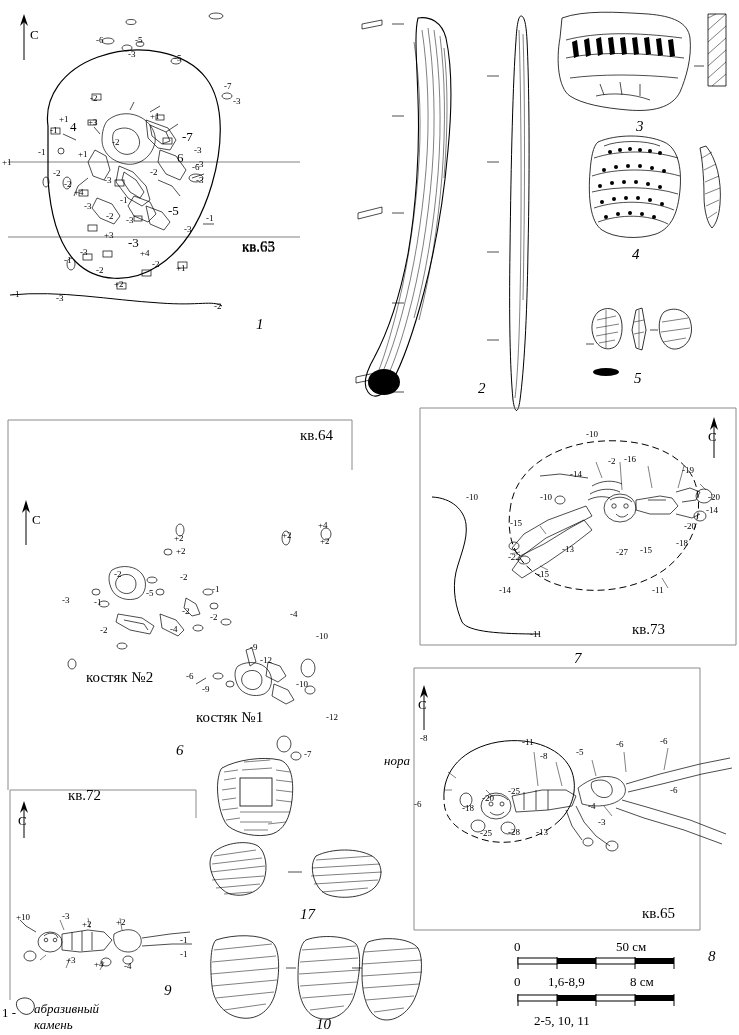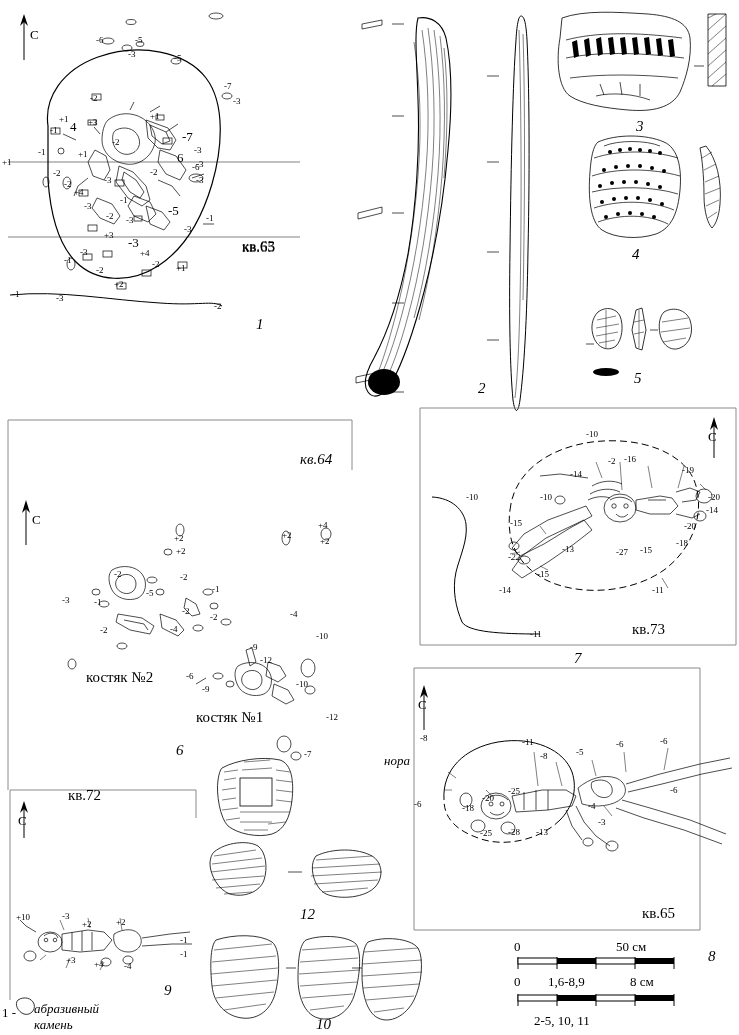--- a/index.html
+++ b/index.html
@@ -633,21 +633,21 @@
   <div class="lbl big" style="left:242px; top:214px;margin-top:25px;">кв.63</div>
   <div class="lbl big" style="left:242px; top:240px;">кв.65</div>
   <div class="fignum" style="left:256px; top:316px;">1</div>
 
   <div class="fignum" style="left:478px; top:380px;">2</div>
 
   <div class="fignum" style="left:636px; top:118px;">3</div>
   <div class="fignum" style="left:632px; top:246px;">4</div>
   <div class="fignum" style="left:634px; top:370px;">5</div>
 
-  <div class="lbl big" style="left:300px; top:452px;font-style:italic;">кв.64</div>
+  <div class="lbl big" style="left:300px; top:428px;">кв.64</div>
   <div class="lbl sm" style="left:174px; top:534px;">+2</div>
   <div class="lbl sm" style="left:176px; top:547px;">+2</div>
   <div class="lbl sm" style="left:318px; top:521px;">+4</div>
   <div class="lbl sm" style="left:282px; top:531px;">+2</div>
   <div class="lbl sm" style="left:320px; top:537px;">+2</div>
   <div class="lbl sm" style="left:114px; top:570px;">-2</div>
   <div class="lbl sm" style="left:94px; top:598px;">-1</div>
   <div class="lbl sm" style="left:146px; top:589px;">-5</div>
   <div class="lbl sm" style="left:180px; top:573px;">-2</div>
   <div class="lbl sm" style="left:212px; top:585px;">-1</div>
@@ -717,21 +717,21 @@
   <div class="lbl sm" style="left:62px; top:912px;">-3</div>
   <div class="lbl sm" style="left:82px; top:920px;">+2</div>
   <div class="lbl sm" style="left:116px; top:918px;">+2</div>
   <div class="lbl sm" style="left:180px; top:936px;">-1</div>
   <div class="lbl sm" style="left:66px; top:956px;">+3</div>
   <div class="lbl sm" style="left:94px; top:960px;">+4</div>
   <div class="lbl sm" style="left:180px; top:950px;">-1</div>
   <div class="lbl sm" style="left:124px; top:962px;">-4</div>
   <div class="fignum" style="left:164px; top:982px;">9</div>
 
-  <div class="fignum" style="left:300px; top:906px;">12</div>
+  <div class="fignum" style="left:300px; top:906px;">17</div>
   <div class="fignum" style="left:316px; top:1016px;">10</div>
 
   <div class="lbl md" style="left:2px; top:1006px;">1 -</div>
   <div class="lbl md it" style="left:34px; top:1002px;">абразивный</div>
   <div class="lbl md it" style="left:34px; top:1018px;">камень</div>
 
   <div class="lbl md" style="left:514px; top:940px;">0</div>
   <div class="lbl md" style="left:616px; top:940px;">50 см</div>
   <div class="lbl md" style="left:548px; top:975px;">1,6-8,9</div>
   <div class="lbl md" style="left:514px; top:975px;">0</div>

